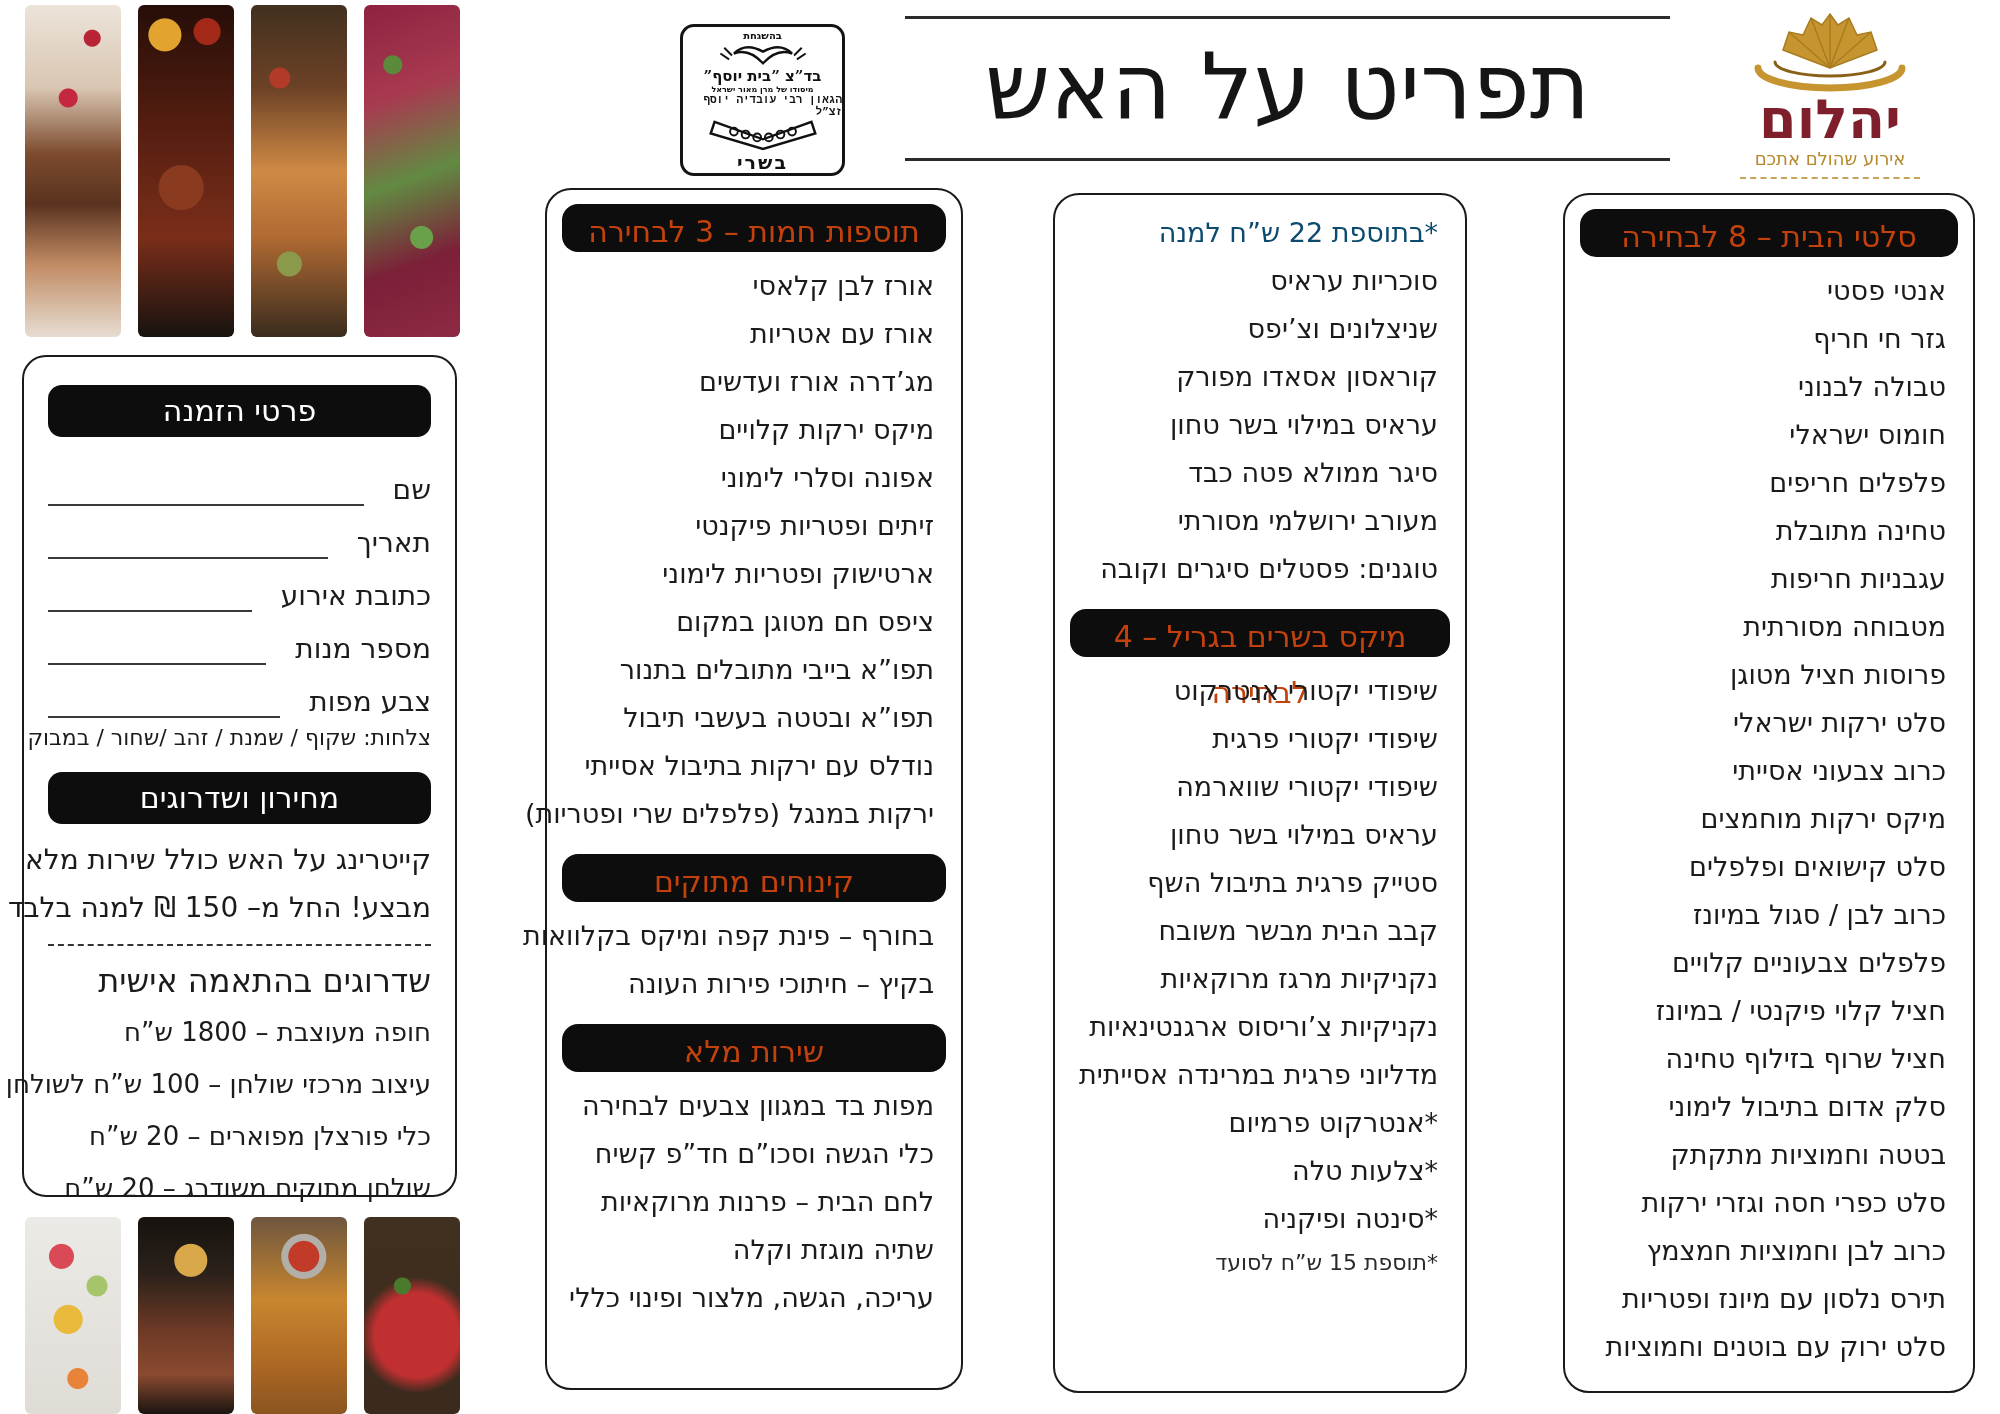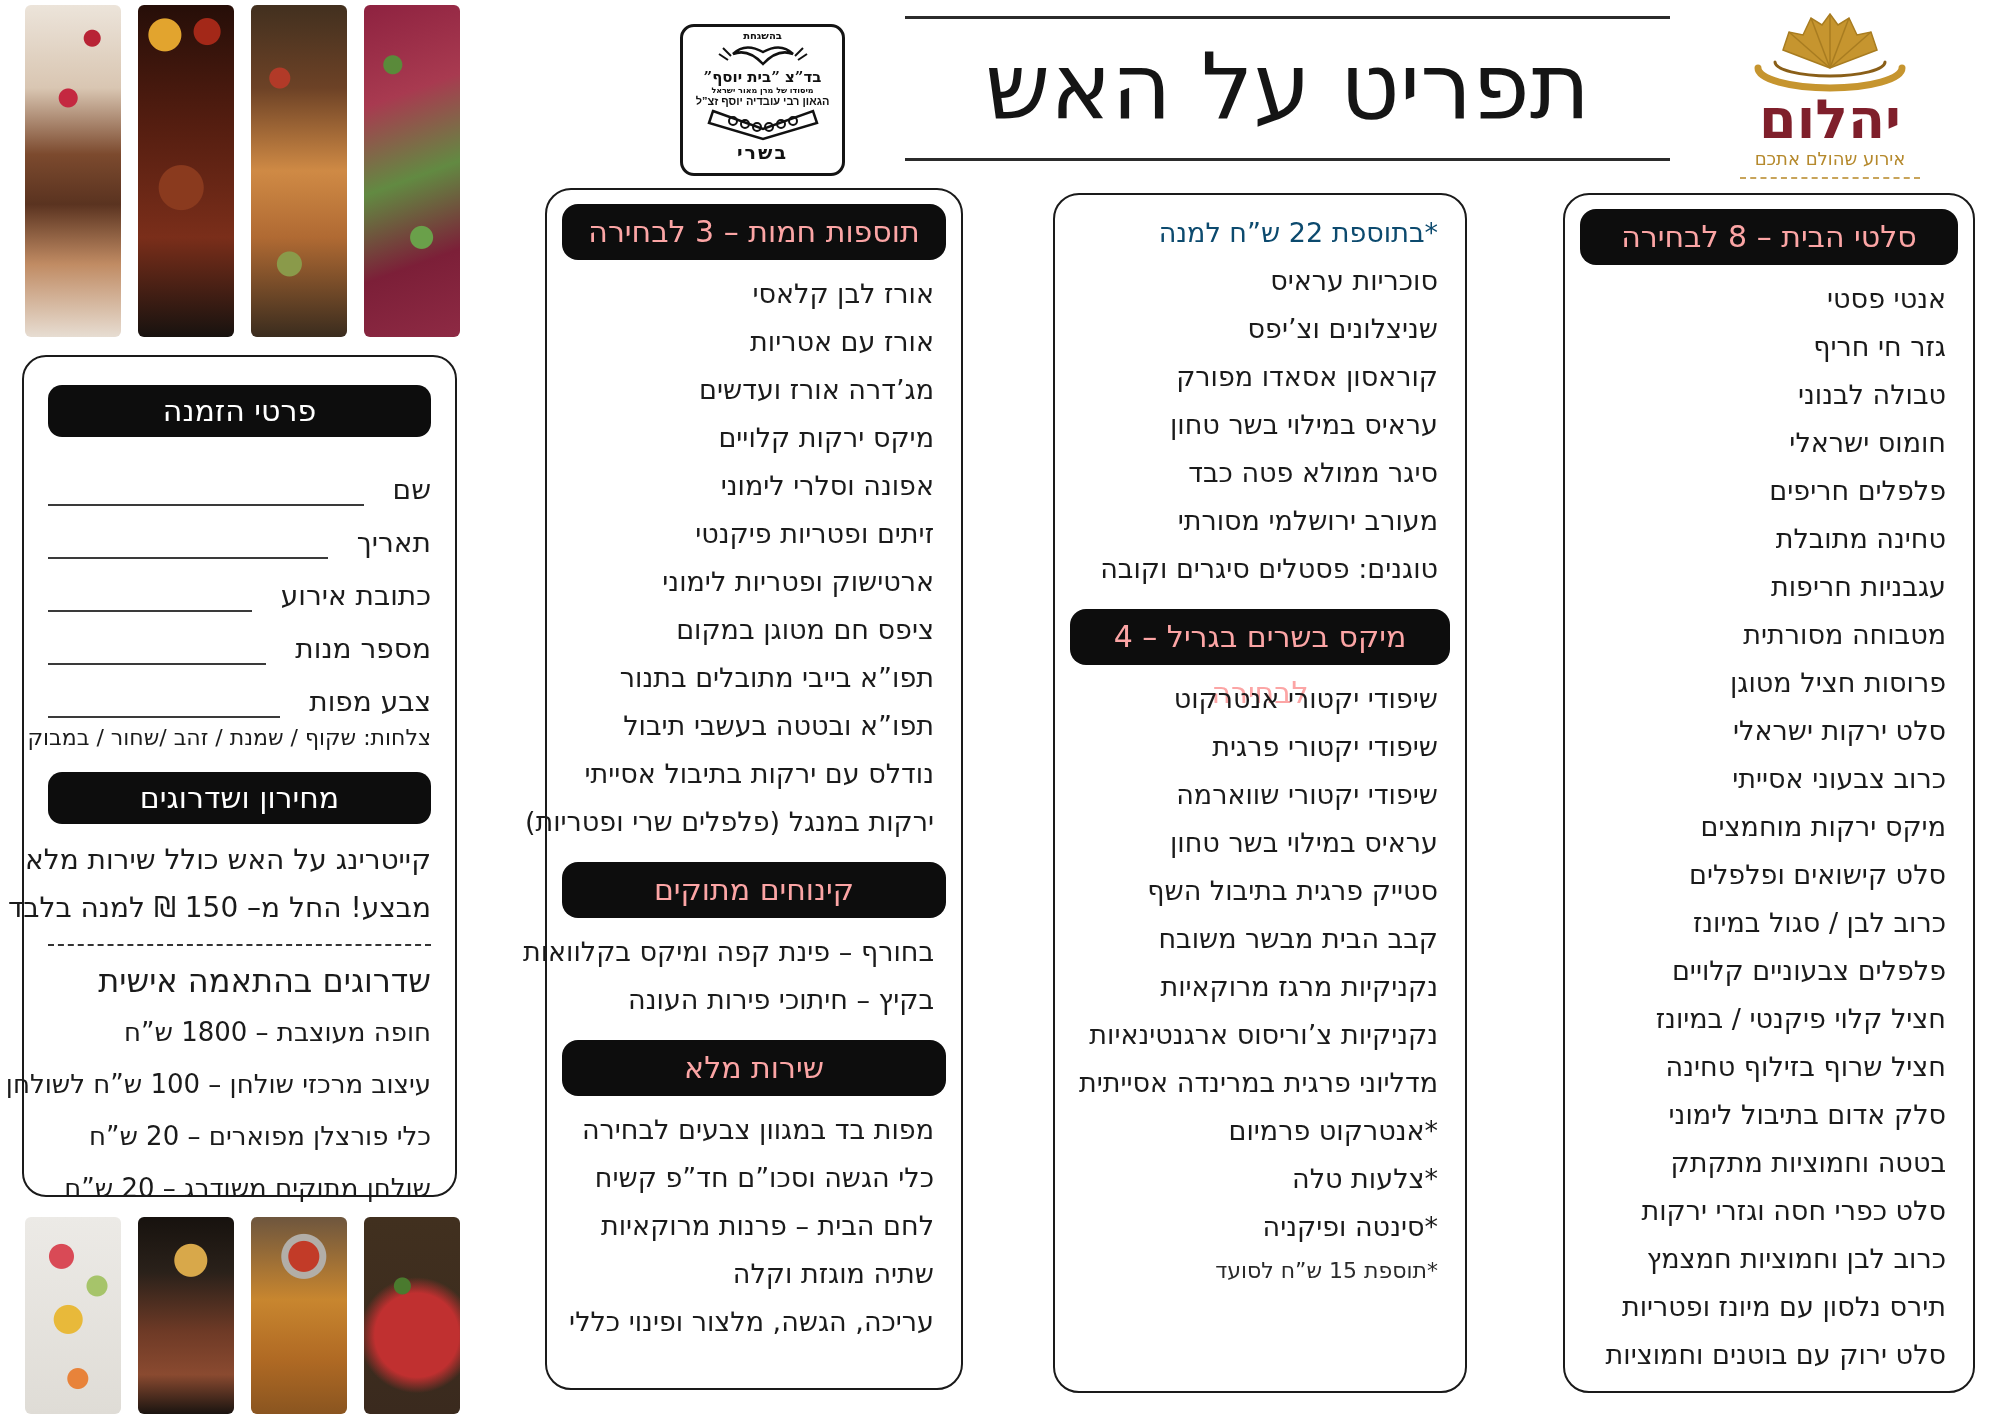--- a/index.html
+++ b/index.html
@@ -46,21 +46,21 @@
       linear-gradient(180deg,#41301f 0%,#3a2a1e 100%); }
 
   
   .stamp { position:absolute; left:680px; top:24px; width:165px; height:152px;
       border:3px solid #141414; border-radius:14px; background:#fff;
       display:flex; flex-direction:column; align-items:center; direction:rtl; padding-top:3px; }
   .stamp-sup { font-size:10px; font-weight:bold; color:#111; }
   .stamp-book { margin:-1px 0 -2px 0; }
   .stamp-l1 { font-size:15px; font-weight:bold; color:#111; font-family:"DejaVu Serif","DejaVu Sans",serif; }
   .stamp-l2 { font-size:8px; font-weight:bold; color:#111; }
-  .stamp-l3 { font-size:11px; font-weight:bold; color:#111; font-family:Liberation Sans, sans-serif; }
+  .stamp-l3 { font-size:11px; font-weight:bold; color:#111; font-family:Liberation Mono, monospace; }
   .stamp-meat { font-size:19px; font-weight:bold; color:#111; letter-spacing:2px; font-family:"DejaVu Serif","DejaVu Sans",serif; }
 
   
   .title-rule { position:absolute; left:905px; width:765px; height:0; border-top:3px solid #2b2b2b; }
   .rule-top { top:16px; } .rule-bottom { top:158px; }
   .main-title { position:absolute; left:905px; top:24px; width:765px; height:126px; line-height:126px;
       text-align:center; font-size:92px; color:#151515; direction:rtl;
       font-family:"DejaVu Serif","DejaVu Sans",serif; }
 
   
@@ -69,21 +69,21 @@
       font-family:"DejaVu Serif","DejaVu Sans",serif; }
   .logo-tagline { font-size:18px; color:#b5892c; direction:rtl; margin-top:2px; }
   .logo-dashes { width:180px; border-top:2px dashed #c8a45a; margin-top:8px; }
 
   
   .col { position:absolute; border:2px solid #1a1a1a; border-radius:26px; background:#fff;
       padding:14px 15px; direction:rtl; text-align:right; }
   .col-sides  { left:545px;  top:188px; width:418px; height:1202px; }
   .col-middle { left:1053px; top:193px; width:414px; height:1200px; }
   .col-salads { left:1563px; top:193px; width:412px; height:1200px; }
-  .pill { background:#0d0d0d; color:#fca5a5; border-radius:16px; height:56px; line-height:56px;
+  .pill { background:#0d0d0d; color:#c2410c; border-radius:16px; height:48px; line-height:56px;
       text-align:center; font-size:30px; margin-bottom:10px; }
   .pill-mid { margin-top:16px; }
   .menu-list { padding-right:12px; }
   .menu-item { font-size:27px; line-height:48px; color:#1b1b1b; white-space:nowrap; }
   .red-note { font-size:27px; line-height:48px; color:#0c4a6e; padding-right:12px; }
   .footnote { font-size:22px; line-height:40px; color:#2a2a2a; padding-right:12px; }
 
   
   .order-panel { position:absolute; left:22px; top:355px; width:435px; height:842px;
       border:2px solid #1a1a1a; border-radius:24px; background:#fff; padding:28px 24px 10px 24px;

